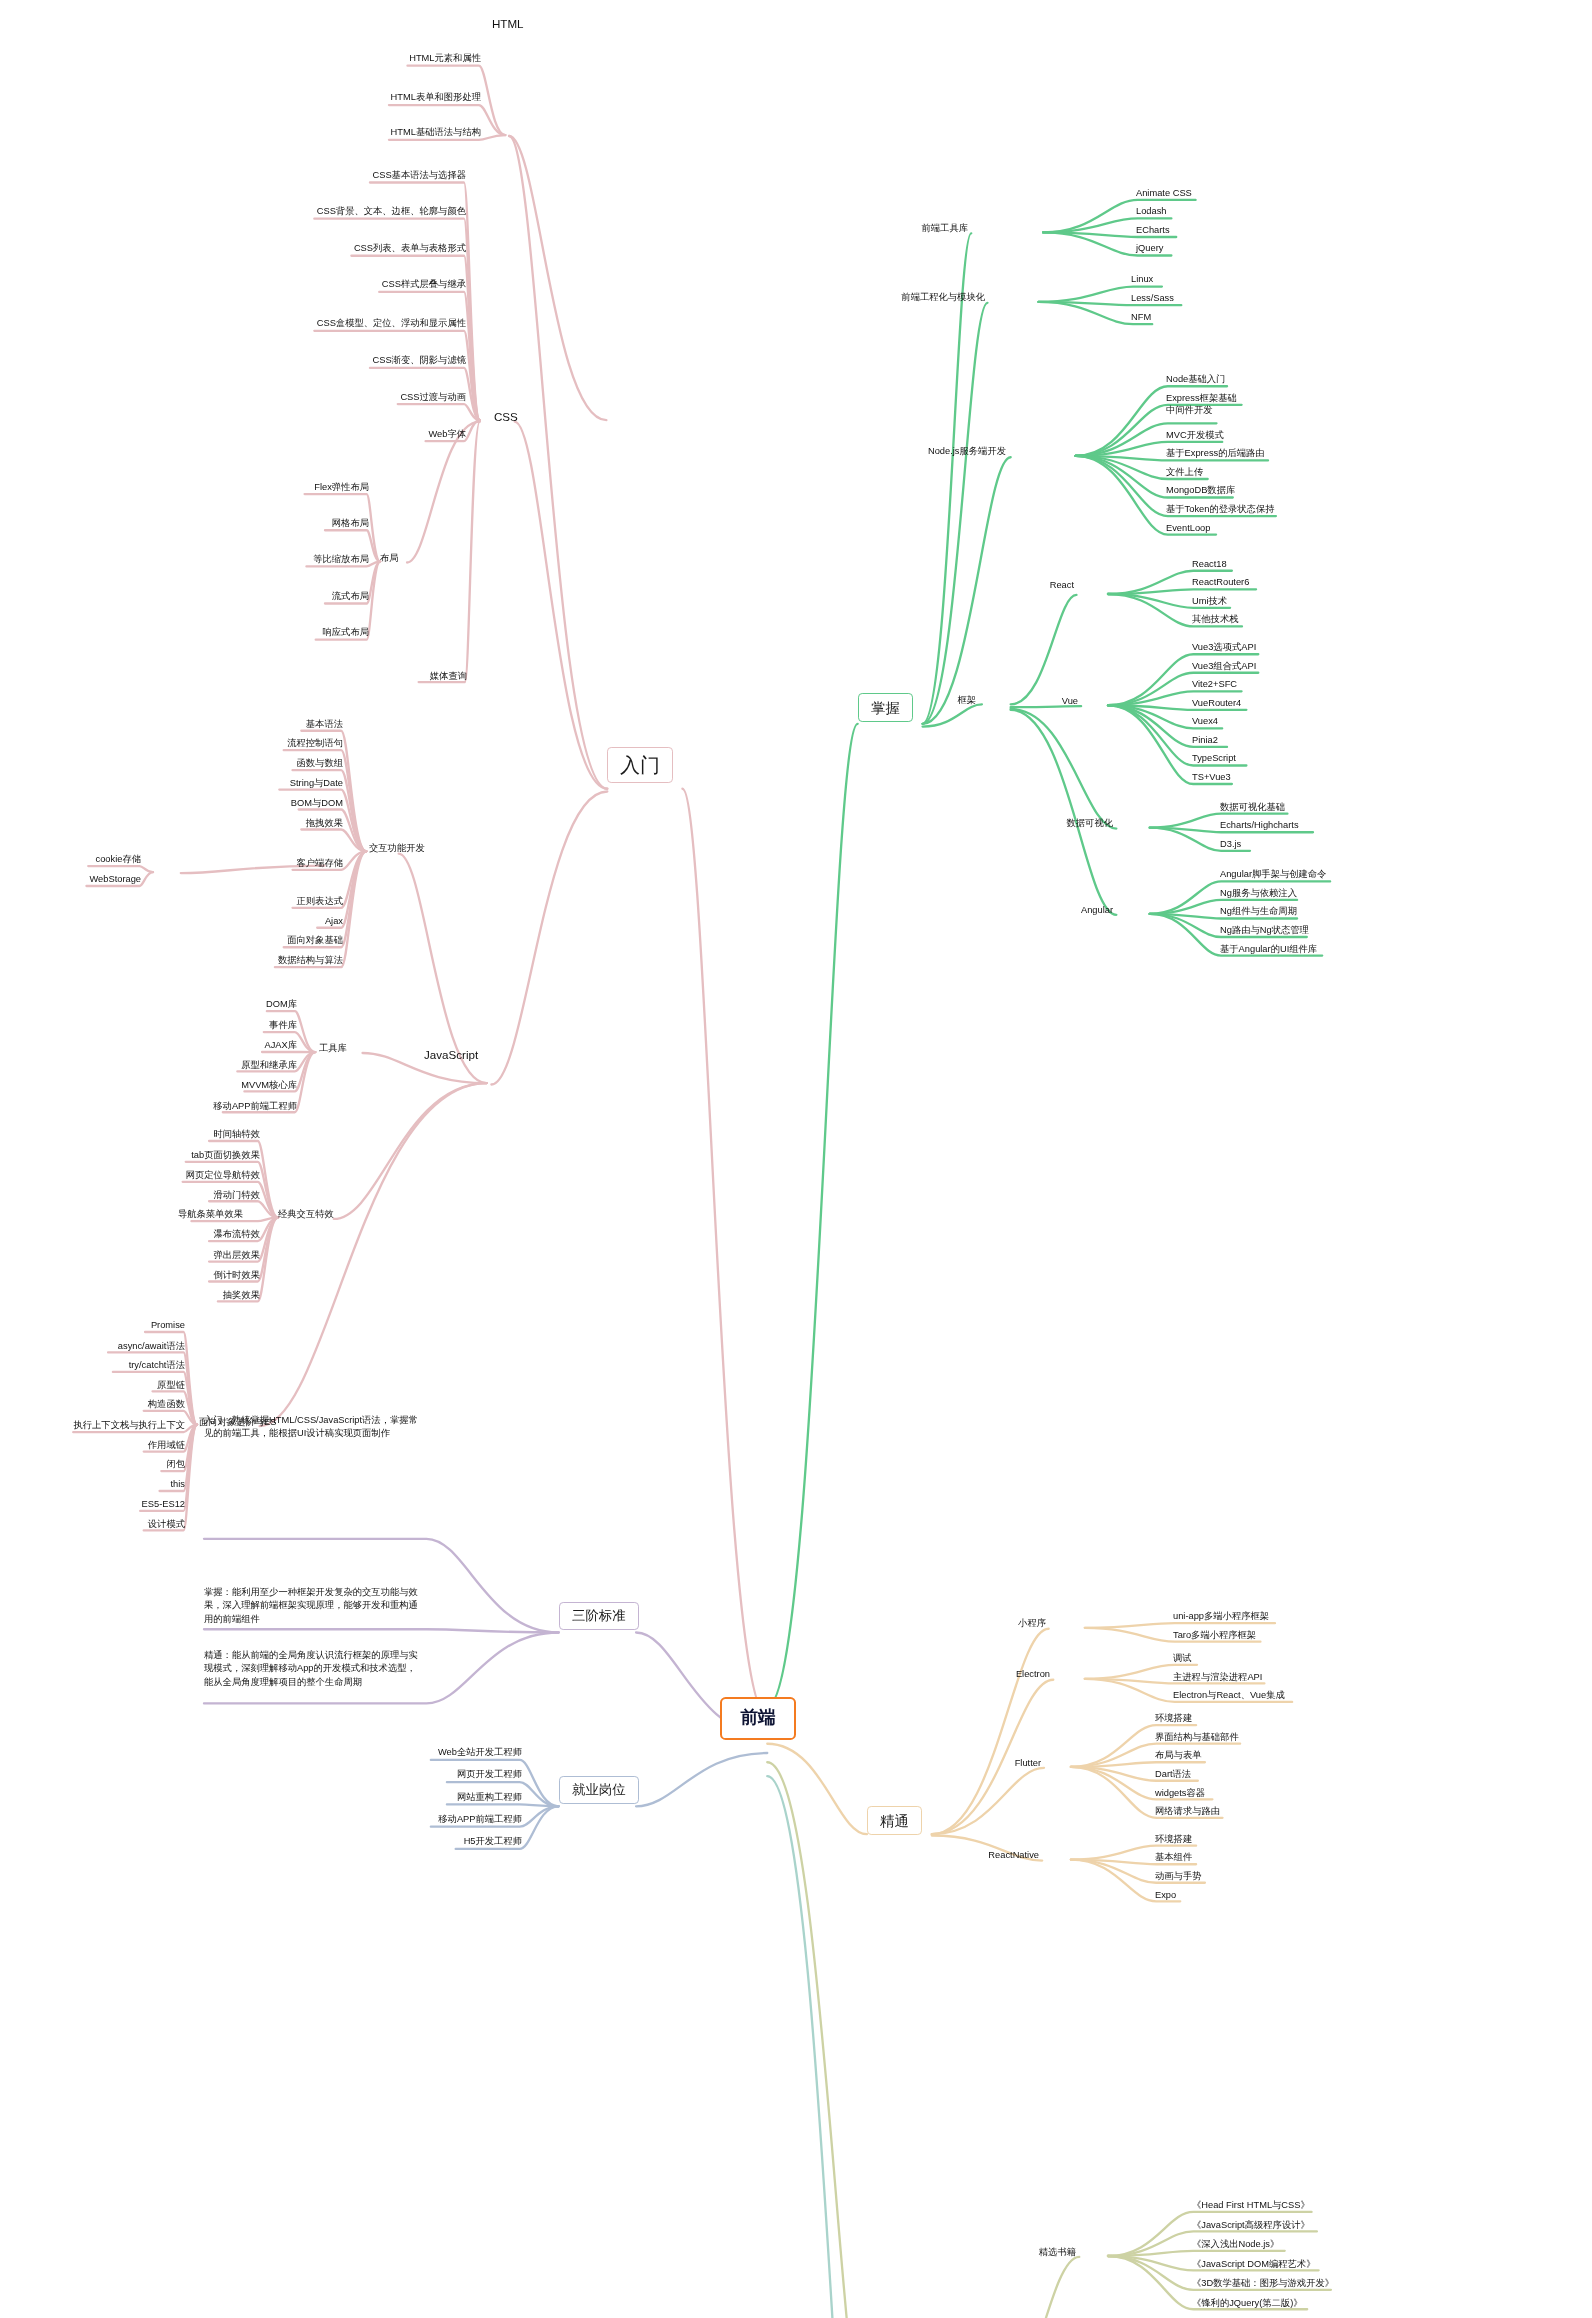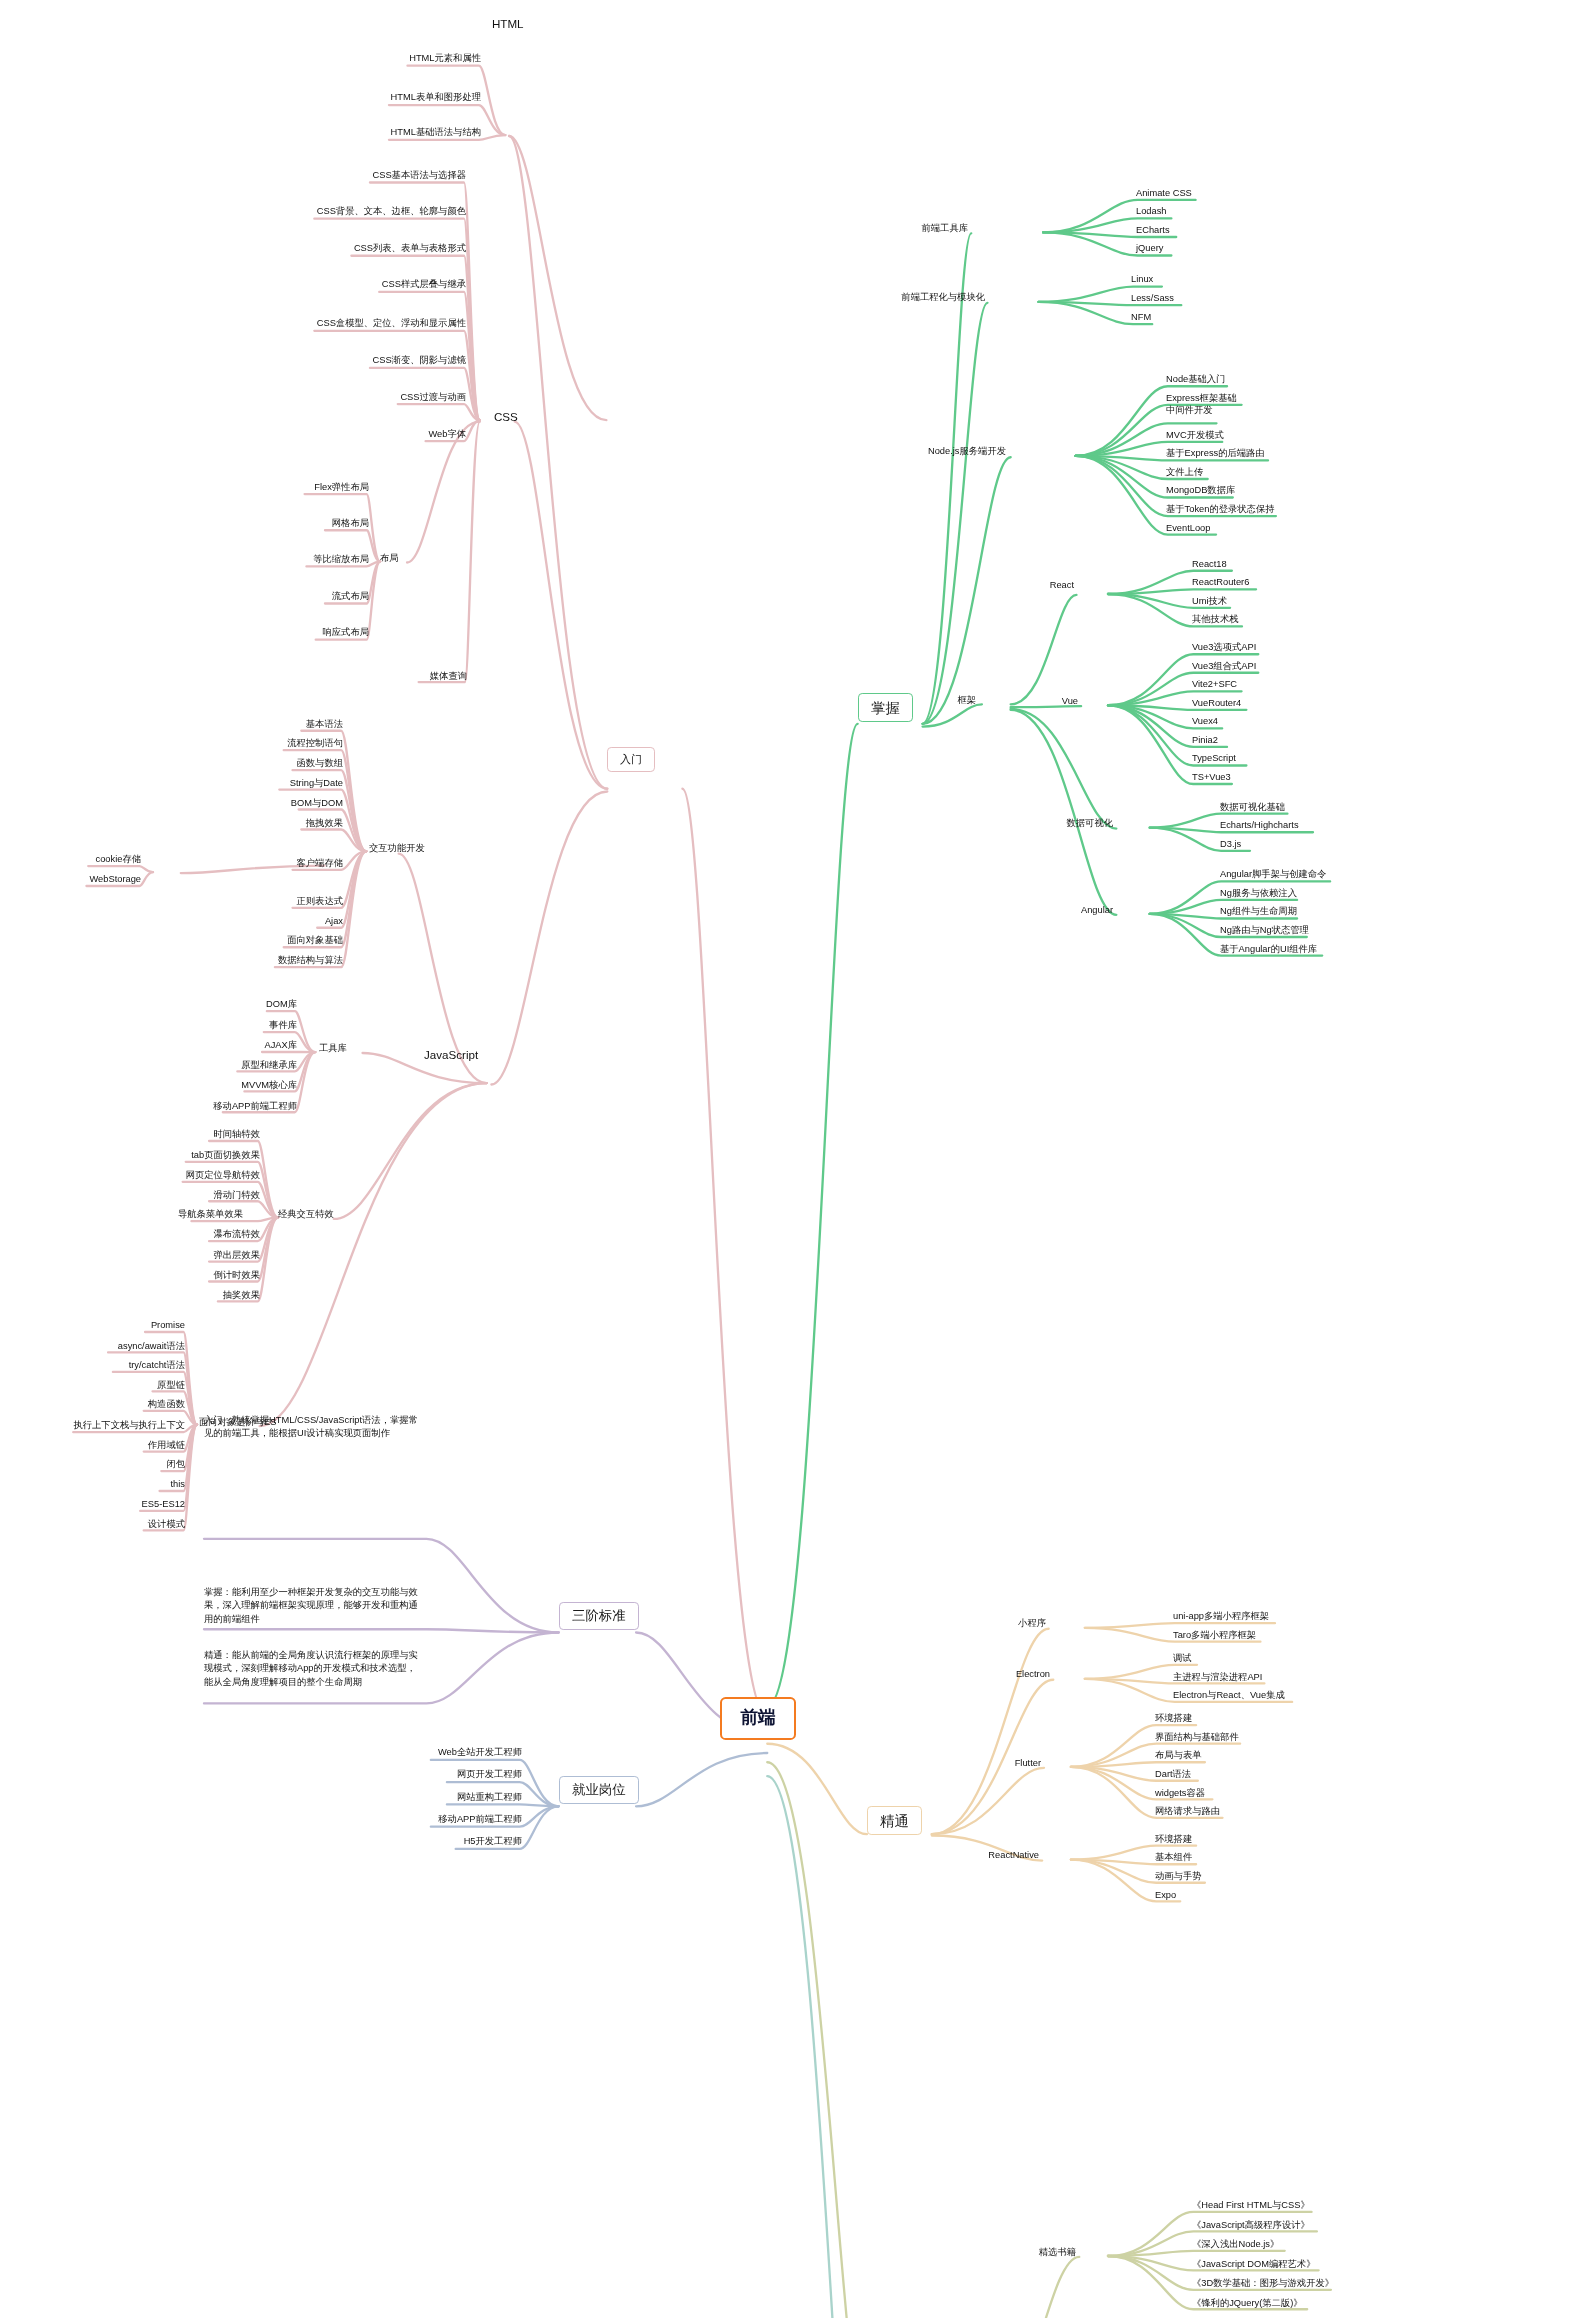--- a/index.html
+++ b/index.html
@@ -12,21 +12,21 @@
   #canvas{position:absolute;inset:0;width:1592px;height:2895px;}
   svg#wires{position:absolute;left:0;top:0;width:1592px;height:2895px;pointer-events:none;}
 
   .node{position:absolute;white-space:nowrap;line-height:1.25;}
   .leaf{font-size:9.3px;color:#111;}
   .leaf.wrap{white-space:normal;line-height:1.45;}
   .mid{font-size:11.6px;color:#111;}
 
   .boxed{
     border:1.4px solid #999;border-radius:4.2px;background:#fff;
-    padding:4.6px 12px;font-size:11px;text-align:center;
+    padding:4.6px 12px;font-size:20px;text-align:center;
   }
   .boxed.root{
     border:2.3px solid #f47b20;border-radius:5.6px;
     font-size:17.6px;font-weight:bold;color:#0d1333;padding:8.3px 18.5px;
   }
   .boxed.pink{border-color:#e5bec1;}
   .boxed.green{border-color:#5fc98a;}
   .boxed.orange{border-color:#eed3ab;}
   .boxed.purple{border-color:#c4b4d2;}
   .boxed.blue{border-color:#aebdd4;}

